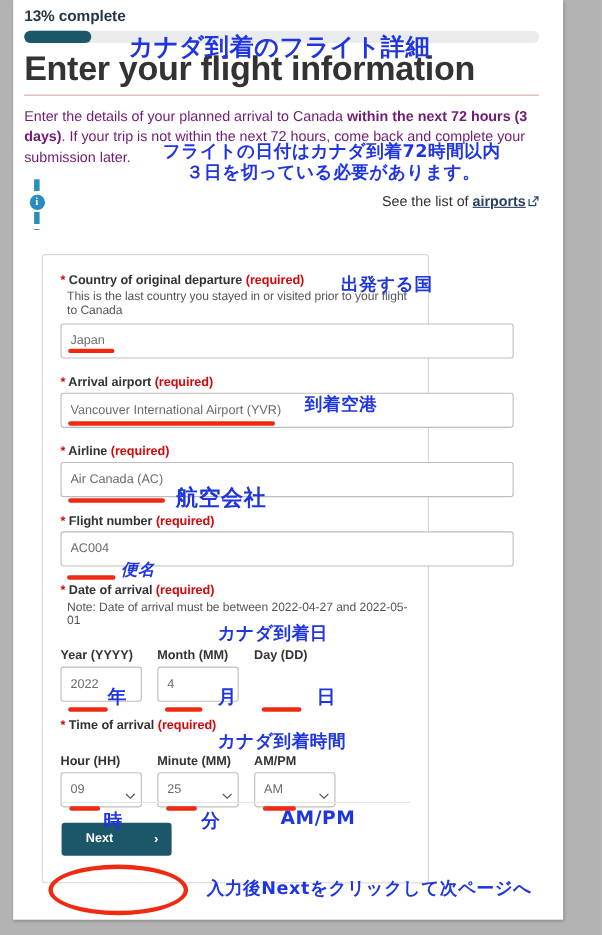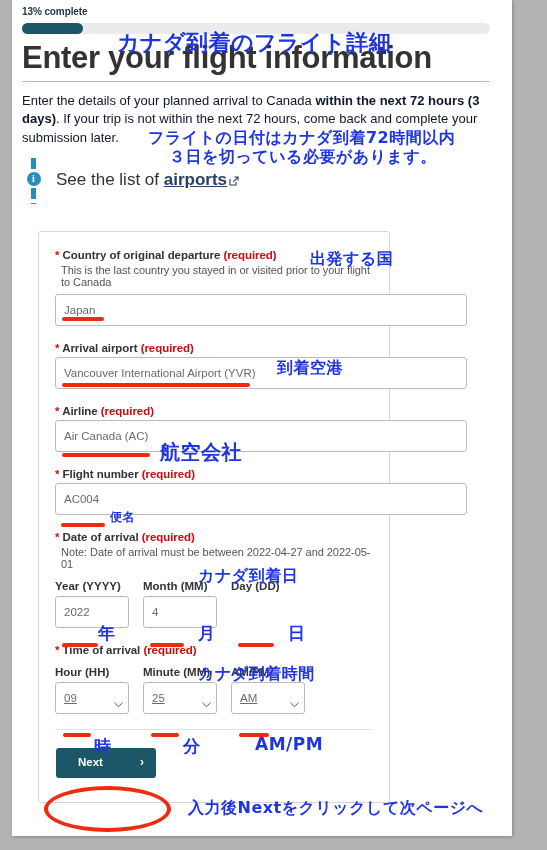--- a/index.html
+++ b/index.html
@@ -28,21 +28,21 @@
     box-shadow: 1px 1px 3px rgba(0,0,0,.25);
     pointer-events: none;
   }
   .inner {
     position: absolute;
     left: 22px; top: 0;
     width: 468px;
   }
   
   .progress-label {
-    font-size: 10px;
+    font-size: 14px;
     font-weight: bold;
     color: #26374a;
     padding-top: 6px;
     letter-spacing: -0.1px;
   }
   .progress-track {
     position: relative;
     margin-top: 6px;
     height: 11px;
     width: 468px;
@@ -66,21 +66,21 @@
   }
   .title-rule {
     margin-top: 5px;
     height: 1px;
     background: #dba9a9;
     width: 468px;
   }
   p.lede {
     font-size: 13px;
     line-height: 1.45;
-    color: #0f172a;
+    color: #701a75;
     margin: 10px 0 0 0;
   }
   p.lede b { font-weight: bold; }
   
   .callout {
     position: relative;
     margin-top: 8px;
     padding-left: 34px;
     min-height: 48px;
   }
@@ -98,23 +98,24 @@
     border-radius: 50%;
     background: #2b8cbe;
     color: #fff;
     font-size: 10px;
     font-weight: bold;
     line-height: 14px;
     text-align: center;
     font-family: "Liberation Serif", serif;
   }
   .callout-text {
-    font-size: 17px;
+    font-size: 13px;
     color: #333;
     padding-top: 14px;
+    text-align: right;
   }
   .callout-text a {
     color: #284162;
     font-weight: bold;
     text-decoration: underline;
   }
   .ext-icon {
     display: inline-block;
     margin-left: 2px;
     position: relative;
@@ -157,30 +158,29 @@
     padding: 0 8px;
     outline: none;
   }
   input.tbox.wide { width: 412px; display: block; }
   .sub-label {
     font-size: 11.5px;
     font-weight: bold;
     color: #333;
     margin-bottom: 4px;
   }
-  .row { display: flex; gap: 14px; margin-top: 10px; }
+  .row { display: flex; gap: 14px; margin-top: 20px; }
   .col { position: relative; }
   input.dbox { width: 74px; display: block; }
   .selwrap { position: relative; width: 74px; }
   select.sbox {
     width: 74px;
     appearance: none; -webkit-appearance: none; -moz-appearance: none;
     padding-right: 8px;
     height: 32px;
-    text-decoration: underline;
   }
   .chev {
     position: absolute; right: 6px; top: 12px;
     pointer-events: none;
   }
   .card-rule {
     position: absolute; left: 16px; right: 16px; top: 497px;
     height: 1px; background: #e3e3e3;
   }
   
@@ -366,21 +366,21 @@
 
   <div class="anno" style="left:274px; top:249px; font-size:16px;padding-left:36px;">出発する国</div>
   <div class="uline" style="left:62px; top:317px; width:42px;"></div>
 
   <div class="anno" style="left:277px; top:358px; font-size:16px;">到着空港</div>
   <div class="uline" style="left:62px; top:383px; width:188px;"></div>
 
   <div class="anno" style="left:160px; top:439px; font-size:20px;">航空会社</div>
   <div class="uline" style="left:62px; top:453px; width:88px;"></div>
 
-  <div class="anno" style="left:110px; top:509px; font-size:12px;">便名</div>
+  <div class="anno" style="left:110px; top:509px; font-size:15px;font-style:italic;">便名</div>
   <div class="uline" style="left:61px; top:523px; width:44px;"></div>
 
   <div class="anno" style="left:198px; top:566px; font-size:16px;">カナダ到着日</div>
   <div class="anno" style="left:98px; top:622px; font-size:17px;">年</div>
   <div class="anno" style="left:198px; top:622px; font-size:17px;">月</div>
   <div class="anno" style="left:288px; top:622px; font-size:17px;">日</div>
   <div class="uline" style="left:62px; top:643px; width:36px;"></div>
   <div class="uline" style="left:150px; top:643px; width:34px;"></div>
   <div class="uline" style="left:238px; top:643px; width:36px;"></div>
 

